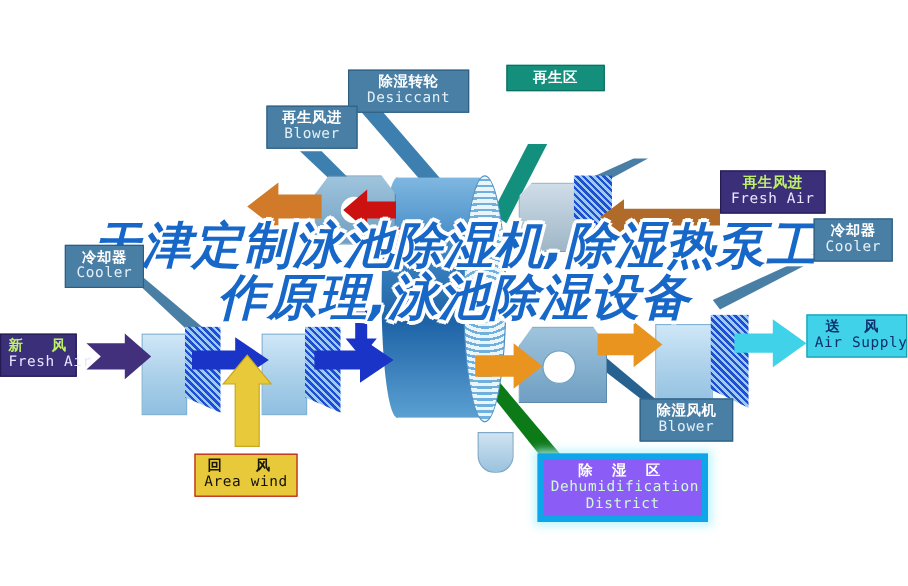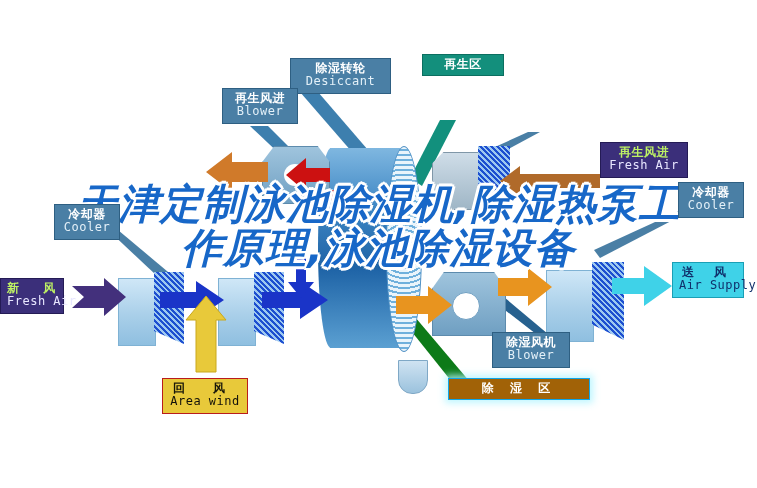--- a/index.html
+++ b/index.html
@@ -25,21 +25,21 @@
   .lbl-orange .en{color:#2a1a0c;}
 
   .lbl-purple{background:#3b2f7a;border:1px solid #241b55;}
   .lbl-purple .cn{color:#bef264;}
   .lbl-purple .en{color:#e8e6ff;}
 
   .lbl-cyan{background:#3fd2e8;border:1px solid #1a9fb5;}
   .lbl-cyan .cn{color:#10306b;}
   .lbl-cyan .en{color:#10306b;}
 
-  .lbl-green{background:#a16207;border:1px solid #0ea5e9;}
+  .lbl-green{background:#8b5cf6;border:5px solid #0ea5e9;}
   .lbl-green .cn{color:#ffffff;letter-spacing:6px;}
   .lbl-green .en{color:#cffbd3;}
 
   .lbl-gold{background:#e8c93a;border:1px solid #b91c1c;}
   .lbl-gold .cn{color:#17160a;letter-spacing:12px;}
   .lbl-gold .en{color:#12110a;}
 
   
   .glow{box-shadow:0 0 7px 3px rgba(180,245,255,.85);}
 
@@ -193,27 +193,28 @@
   <div class="label lbl-purple" style="left:0px;top:278px;width:64px;">
     <span class="cn" style="letter-spacing:10px;">新 风</span>
     <span class="en">Fresh Air</span>
   </div>
 
   <div class="label lbl-gold" style="left:162px;top:378px;width:86px;">
     <span class="cn">回 风</span>
     <span class="en">Area wind</span>
   </div>
 
-  <div class="label lbl-blue" style="left:492px;top:332px;width:78px;">
+  <div class="label lbl-blue" style="left:533px;top:332px;width:78px;">
     <span class="cn">除湿风机</span>
     <span class="en">Blower</span>
   </div>
 
   <div class="label lbl-green glow" style="left:448px;top:378px;width:142px;">
     <span class="cn">除 湿 区</span>
-  </div>
-
-  <div class="label lbl-cyan" style="left:672px;top:262px;width:72px;">
+    <span class="en" style="white-space:normal;">Dehumidification District</span>
+  </div>
+
+  <div class="label lbl-cyan" style="left:672px;top:262px;width:84px;">
     <span class="cn" style="letter-spacing:8px;">送 风</span>
     <span class="en">Air Supply</span>
   </div>
 
 </div>
 
 </body></html>

